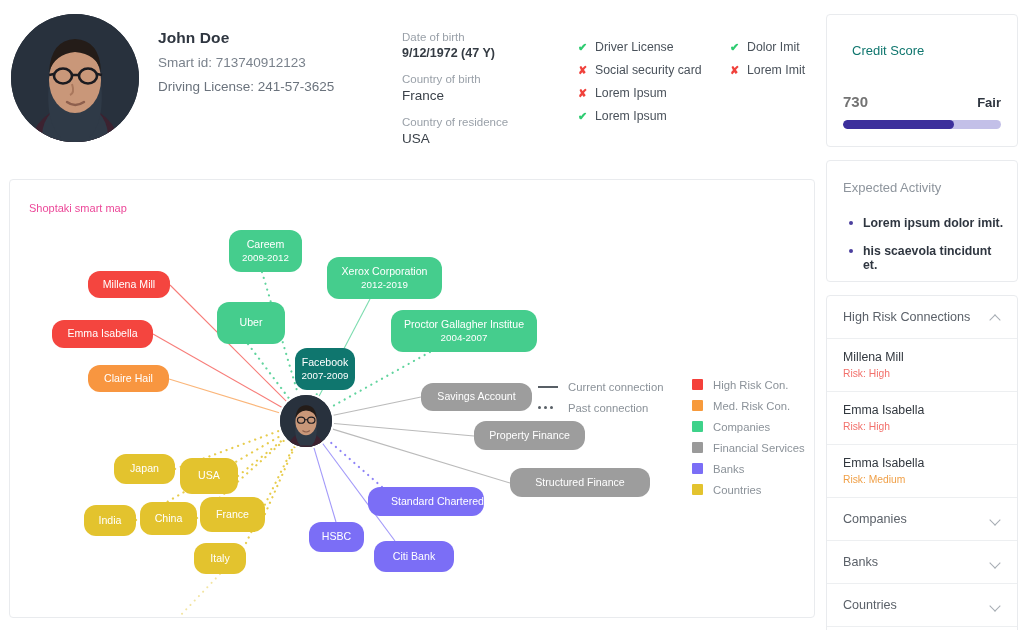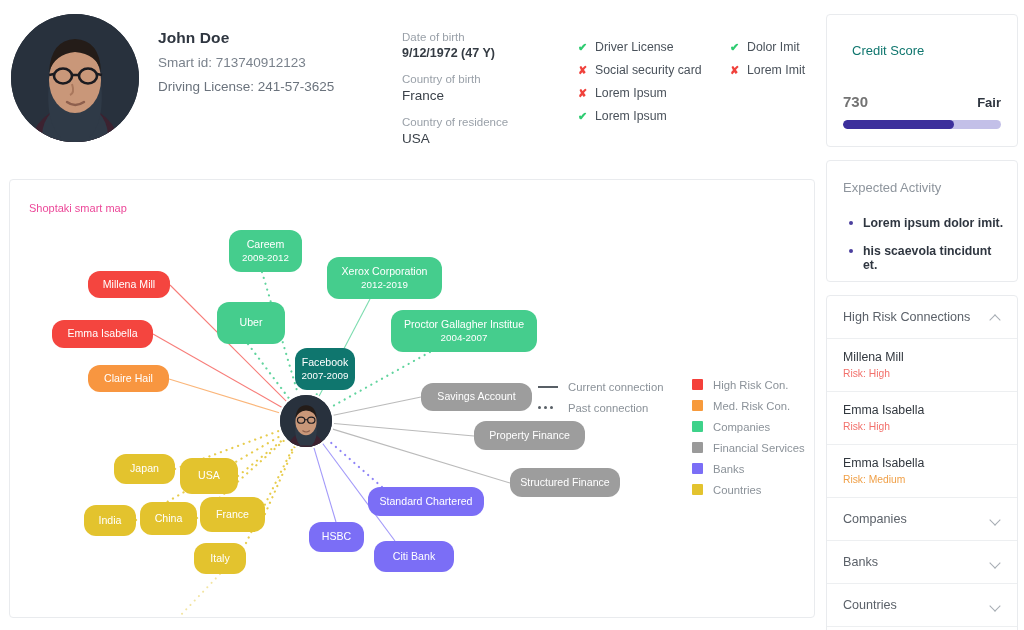--- a/index.html
+++ b/index.html
@@ -295,24 +295,24 @@
         <div class="node" style="left: 381px; top: 130px; width: 146px; height: 42px; background: rgb(69, 205, 141);">
           <span>Proctor Gallagher Institue</span>
           <span class="sub">2004-2007</span>
         </div>
         <div class="node" style="left: 411px; top: 203px; width: 111px; height: 28px; background: rgb(157, 157, 157);">
           <span>Savings Account</span>
         </div>
         <div class="node" style="left: 464px; top: 241px; width: 111px; height: 29px; background: rgb(157, 157, 157);">
           <span>Property Finance</span>
         </div>
-        <div class="node" style="left: 500px; top: 288px; width: 110px; height: 29px; background: rgb(157, 157, 157);">
+        <div class="node" style="left: 500px; top: 288px; width: 140px; height: 29px; background: rgb(157, 157, 157);">
           <span>Structured Finance</span>
         </div>
-        <div class="node" style="left: 358px; top: 307px; width: 116px; height: 29px; background: rgb(123, 110, 246);">
+        <div class="node" style="left: 358px; top: 307px; width: 116px; height: 29px; background: rgb(123, 110, 246); align-items: flex-end;">
           <span>Standard Chartered</span>
         </div>
         <div class="node" style="left: 299px; top: 342px; width: 55px; height: 30px; background: rgb(123, 110, 246);">
           <span>HSBC</span>
         </div>
         <div class="node" style="left: 364px; top: 361px; width: 80px; height: 31px; background: rgb(123, 110, 246);">
           <span>Citi Bank</span>
         </div>
         <div class="node" style="left: 104px; top: 274px; width: 61px; height: 30px; background: rgb(227, 195, 46);">
           <span>Japan</span>

